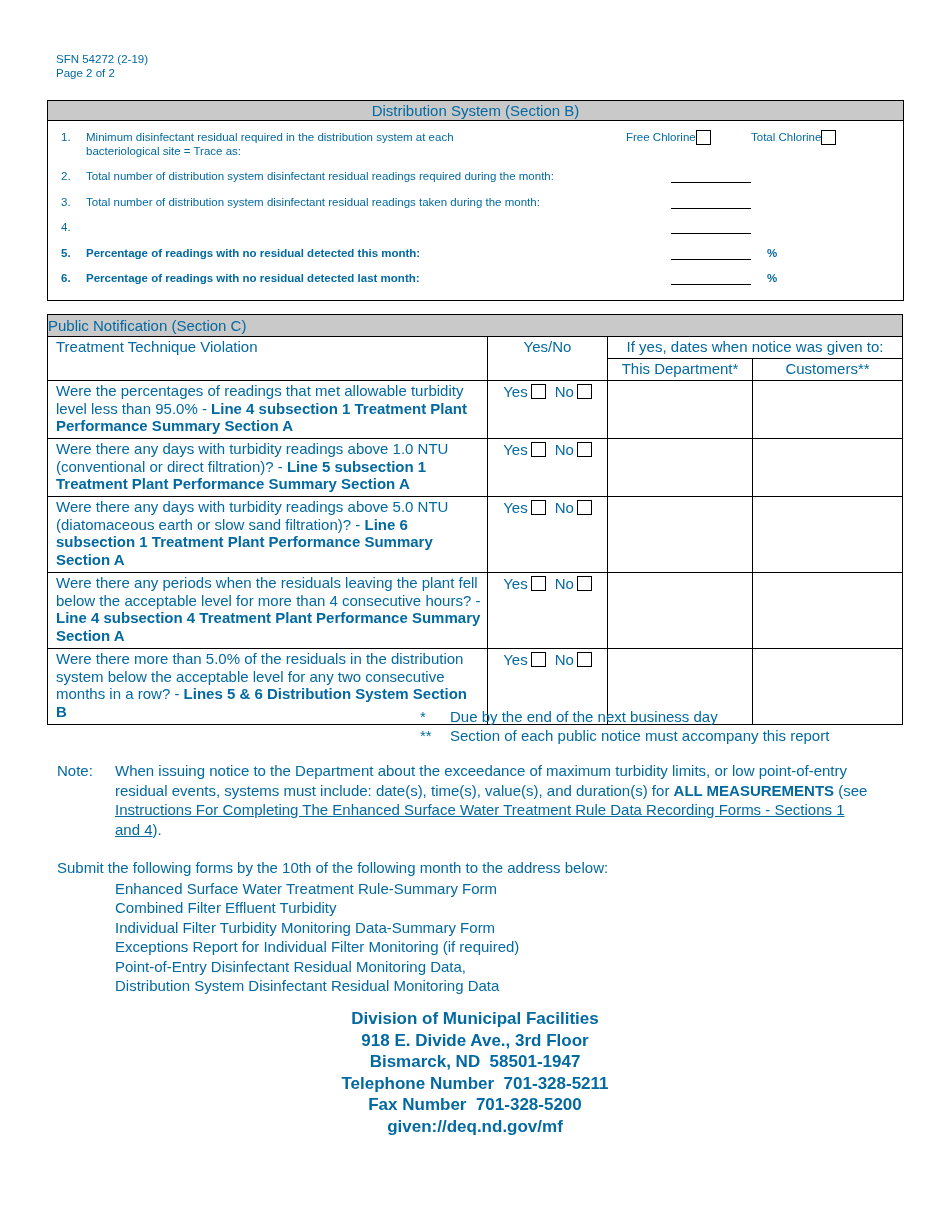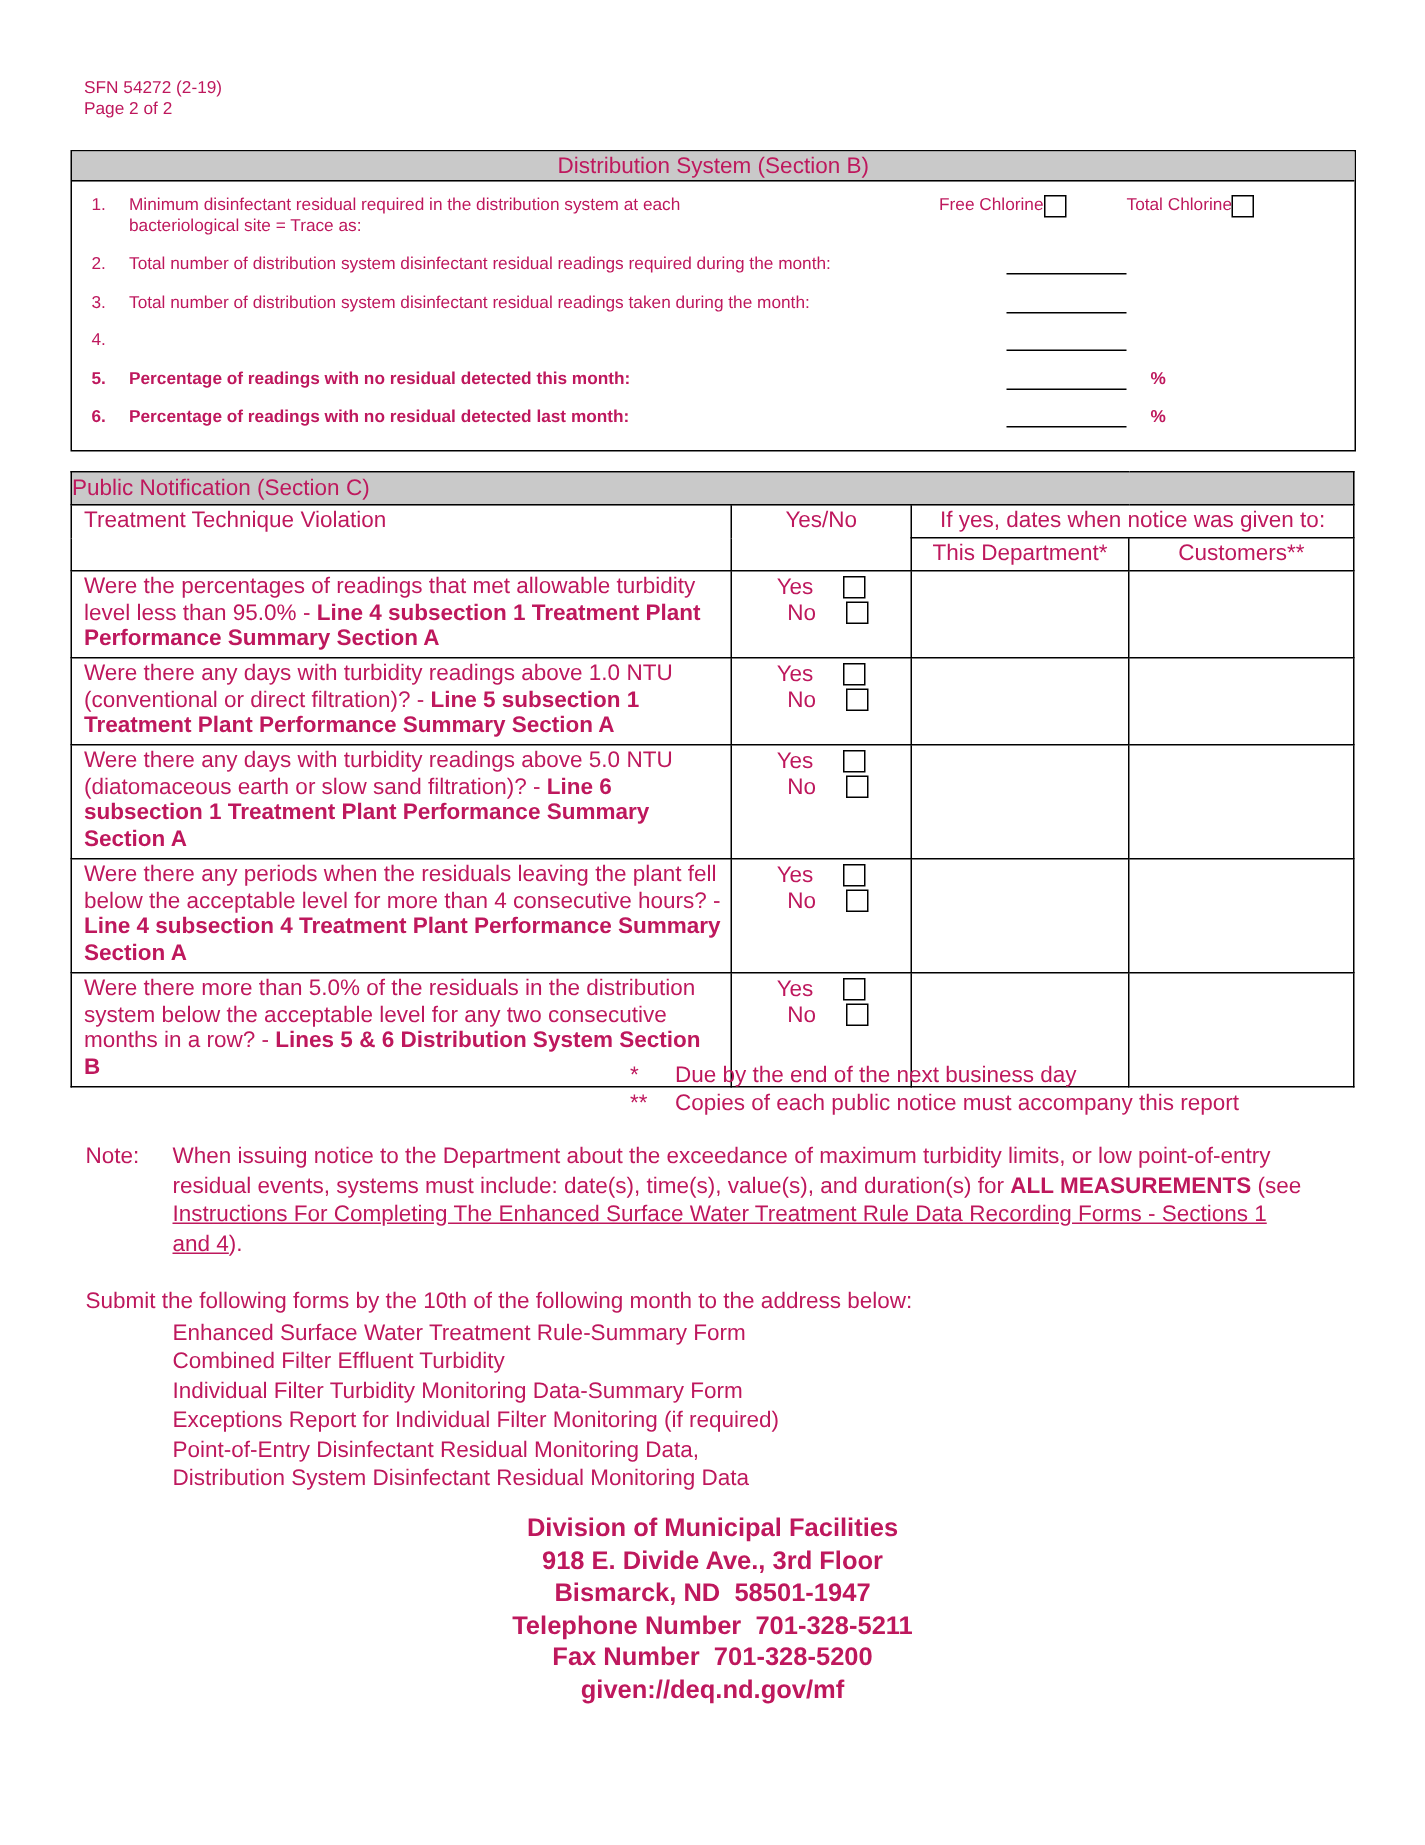--- a/index.html
+++ b/index.html
@@ -1,16 +1,16 @@
 <!DOCTYPE html>
 <html><head>
 <meta charset="utf-8">
 <style>
   html,body{margin:0;padding:0;background:#ffffff;}
-  .page{position:relative;width:950px;height:1230px;background:#ffffff;color:#be185d;
+  .page{position:relative;width:950px;height:1230px;background:#ffffff;color:#0369a1;
         font-family:"Liberation Sans","DejaVu Sans",sans-serif;overflow:hidden;}
 
   
   .page-header{position:absolute;left:56px;top:52px;font-size:11.5px;line-height:14px;}
 
   
   .section-b{position:absolute;left:47px;top:100px;width:855px;border:1px solid #000;}
   .sec-title{background:#c9c9c9;border-bottom:1px solid #000;text-align:center;
              font-size:15px;padding:1px 0;}
   .sb-body{padding:10px 0 2px;font-size:11.5px;}
@@ -31,21 +31,21 @@
   table.sec-c{border-collapse:collapse;width:855px;table-layout:fixed;}
   .sec-c td{border:1px solid #000;font-size:15px;vertical-align:top;padding:1px 4px;}
   .sec-c .title-cell{background:#c9c9c9;text-align:left;padding:2px 0;}
   .sec-c tr.hdr-row td{height:19px;line-height:17px;}
   .sec-c .hdr-left{text-align:left;padding-left:8px;}
   .sec-c .center{text-align:center;}
   .sec-c td.q{padding:1px 6px 2px 8px;line-height:17.5px;text-align:left;}
   .sec-c tr.h3 td{height:54px;}
   .sec-c tr.h4 td{height:72px;}
   .yn-cell{text-align:center;padding-top:2px !important;}
-  .yn-group{display:inline-flex;align-items:center;gap:20px;}
+  .yn-group{display:inline-flex;align-items:center;gap:3px;}
   .yn-group + .yn-group{margin-left:9px;}
 
   
   .footnotes{position:absolute;left:47px;top:707px;font-size:15px;line-height:19px;}
   .footnote{display:flex;}
   .fn-m{flex:0 0 30px;margin-left:373px;}
 
   
   .note{position:absolute;left:57px;top:761px;display:flex;font-size:15px;line-height:19.5px;justify-content:flex-end;}
   .note-label{flex:0 0 58px;}
@@ -222,21 +222,21 @@
       </table>
   </section>
 
   <div class="footnotes">
     <div class="footnote">
       <span class="fn-m">*</span>
       <span>Due by the end of the next business day</span>
     </div>
     <div class="footnote">
       <span class="fn-m">**</span>
-      <span>Copies of each public notice must accompany this report</span>
+      <span>Section of each public notice must accompany this report</span>
     </div>
   </div>
 
   <div class="note">
     <span class="note-label">Note:</span>
     <div class="note-text"><span>When issuing notice to the Department about the exceedance of maximum turbidity limits, or low point-of-entry residual events, systems must include: date(s), time(s), value(s), and duration(s) for </span><strong>ALL MEASUREMENTS</strong><span> (see </span><span class="ul">Instructions For Completing The Enhanced Surface Water Treatment Rule Data Recording Forms - Sections 1 and 4</span><span>).</span></div>
   </div>
 
   <div class="submit">
     <div>Submit the following forms by the 10th of the following month to the address below:</div>

